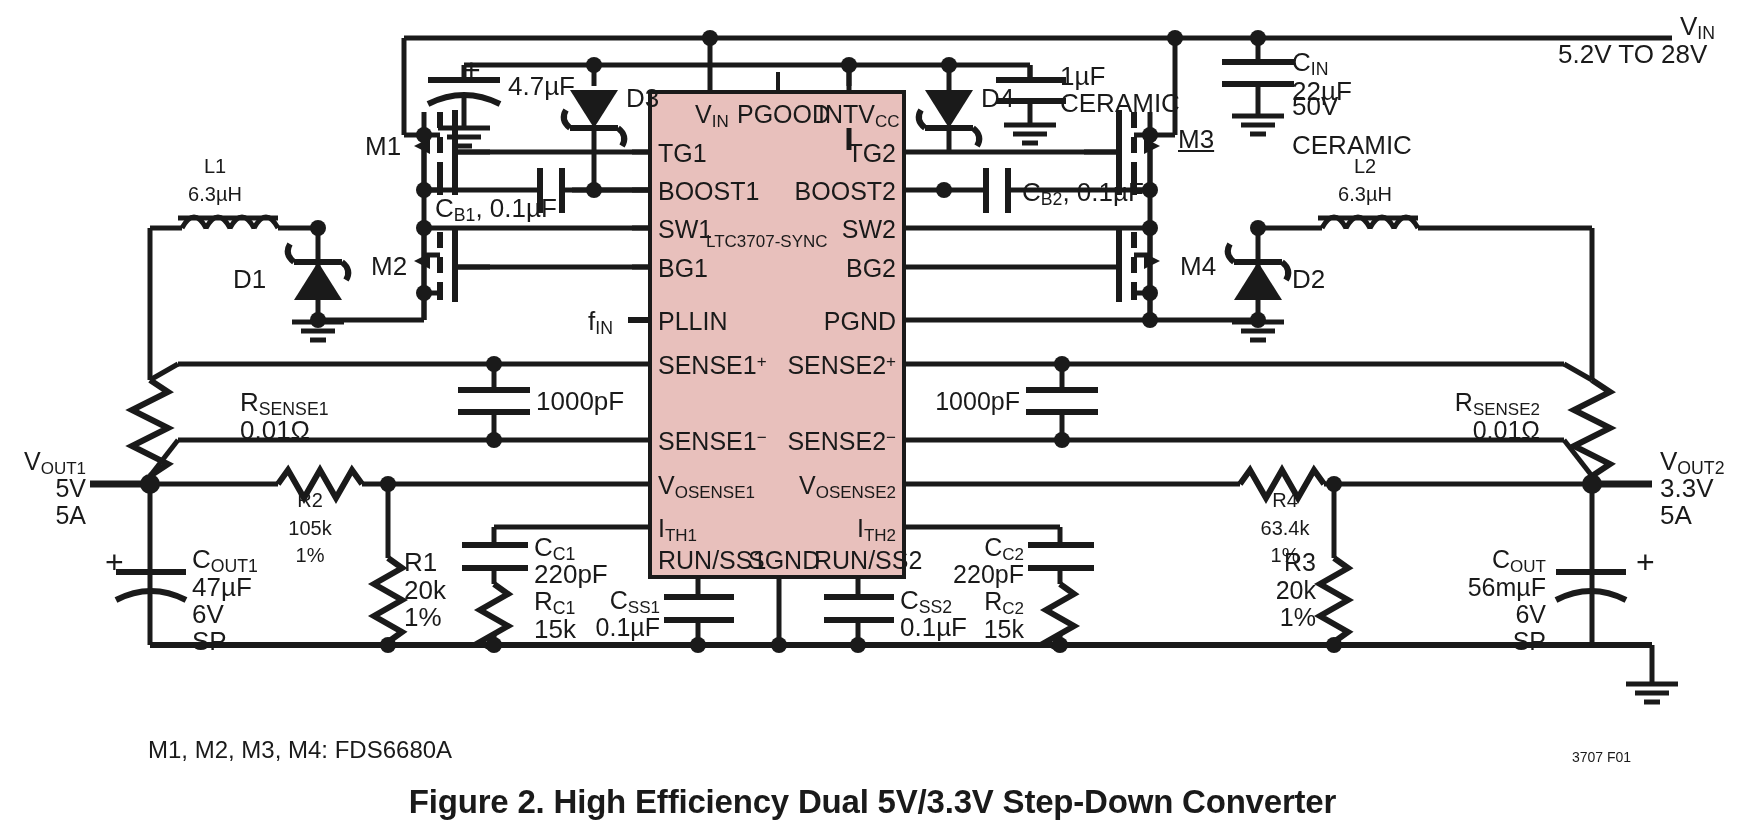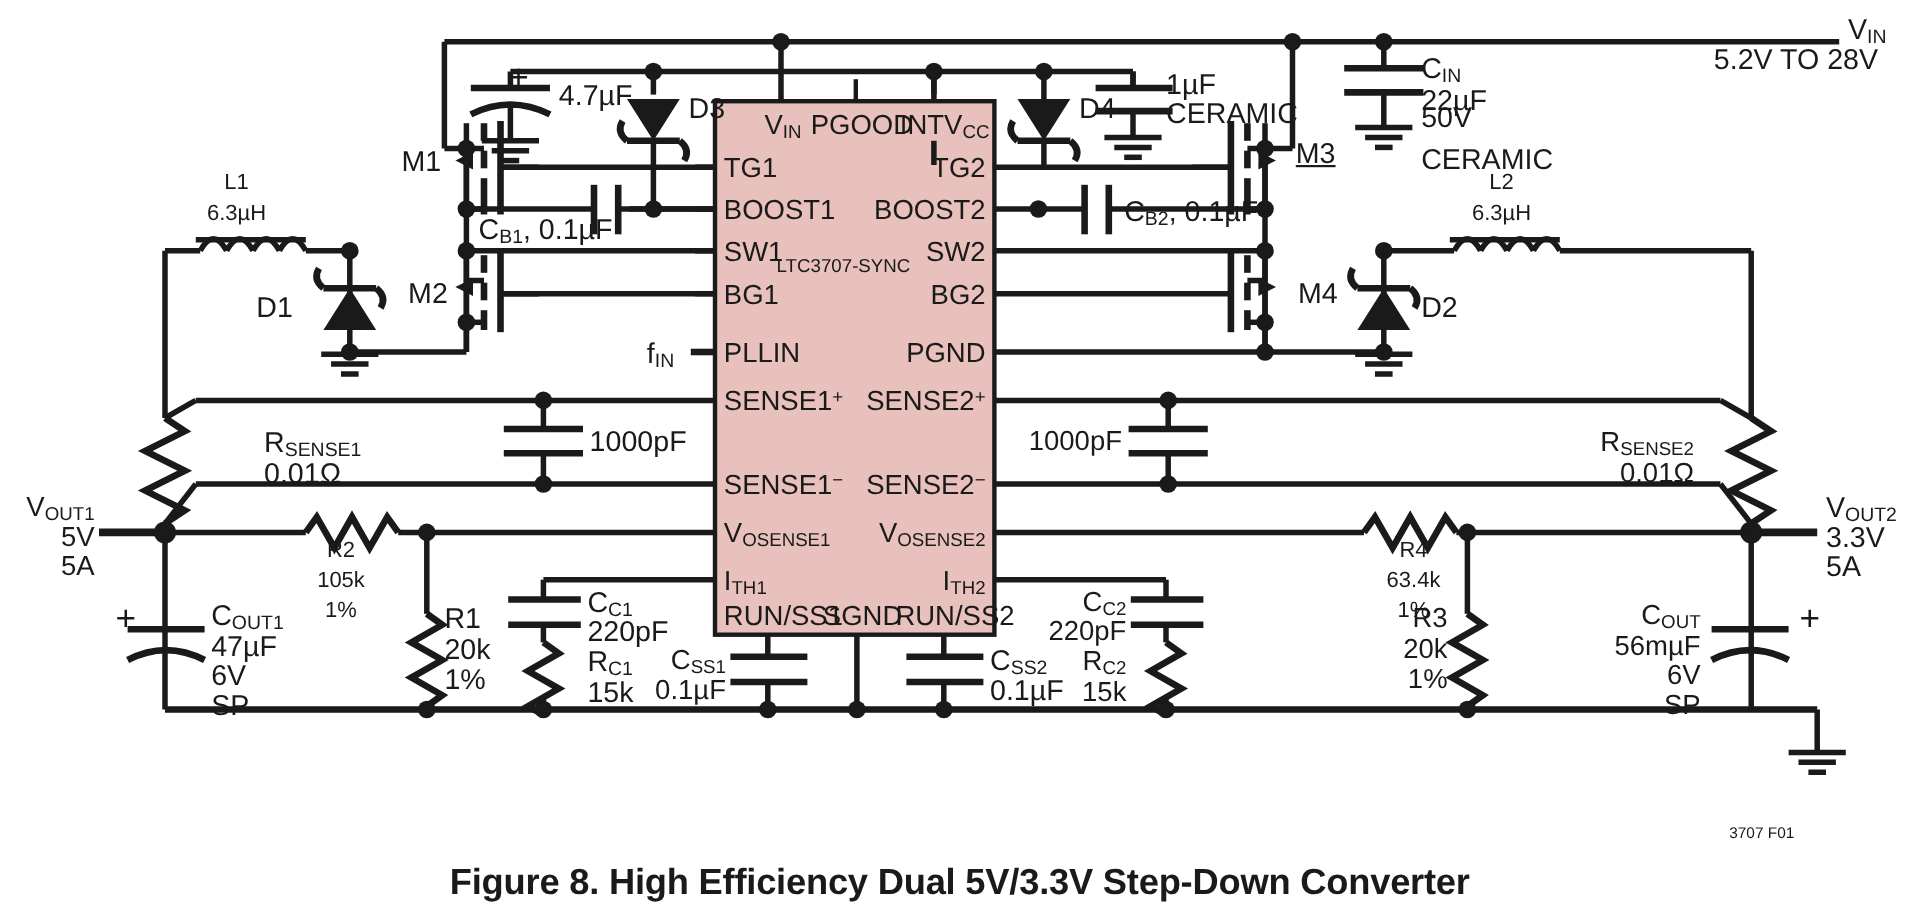--- a/index.html
+++ b/index.html
@@ -497,17 +497,18 @@
 <div class="tc" style="left:1215px;top:489px;width:140px;">R4</div>
 <div class="tc" style="left:1215px;top:517px;width:140px;">63.4k</div>
 <div class="tc" style="left:1215px;top:544px;width:140px;">1%</div>
 
 <div class="rt" style="left:1400px;top:545px;width:146px;"><span>C</span><span class="sub">OUT</span></div>
 <div class="rt" style="left:1400px;top:573px;width:146px;">56mµF</div>
 <div class="rt" style="left:1400px;top:600px;width:146px;">6V</div>
 <div class="rt" style="left:1400px;top:627px;width:146px;">SP</div>
 <div class="lbl s26" style="left:1636px;top:545px;font-size:32px;">+</div>
 
+<div class="lbl s24" style="left:148px;top:737px;">M1, M2, M3, M4: FDS6680A</div>
 <div class="lbl s16" style="left:1572px;top:750px;">3707 F01</div>
 
-<div class="cap" style="left:0px;top:783px;">Figure 8. High Efficiency Dual 5V/3.3V Step-Down Converter</div>
+<div class="cap" style="left:0px;top:783px;">Figure 2. High Efficiency Dual 5V/3.3V Step-Down Converter</div>
 
 </div>
 
 </body></html>

